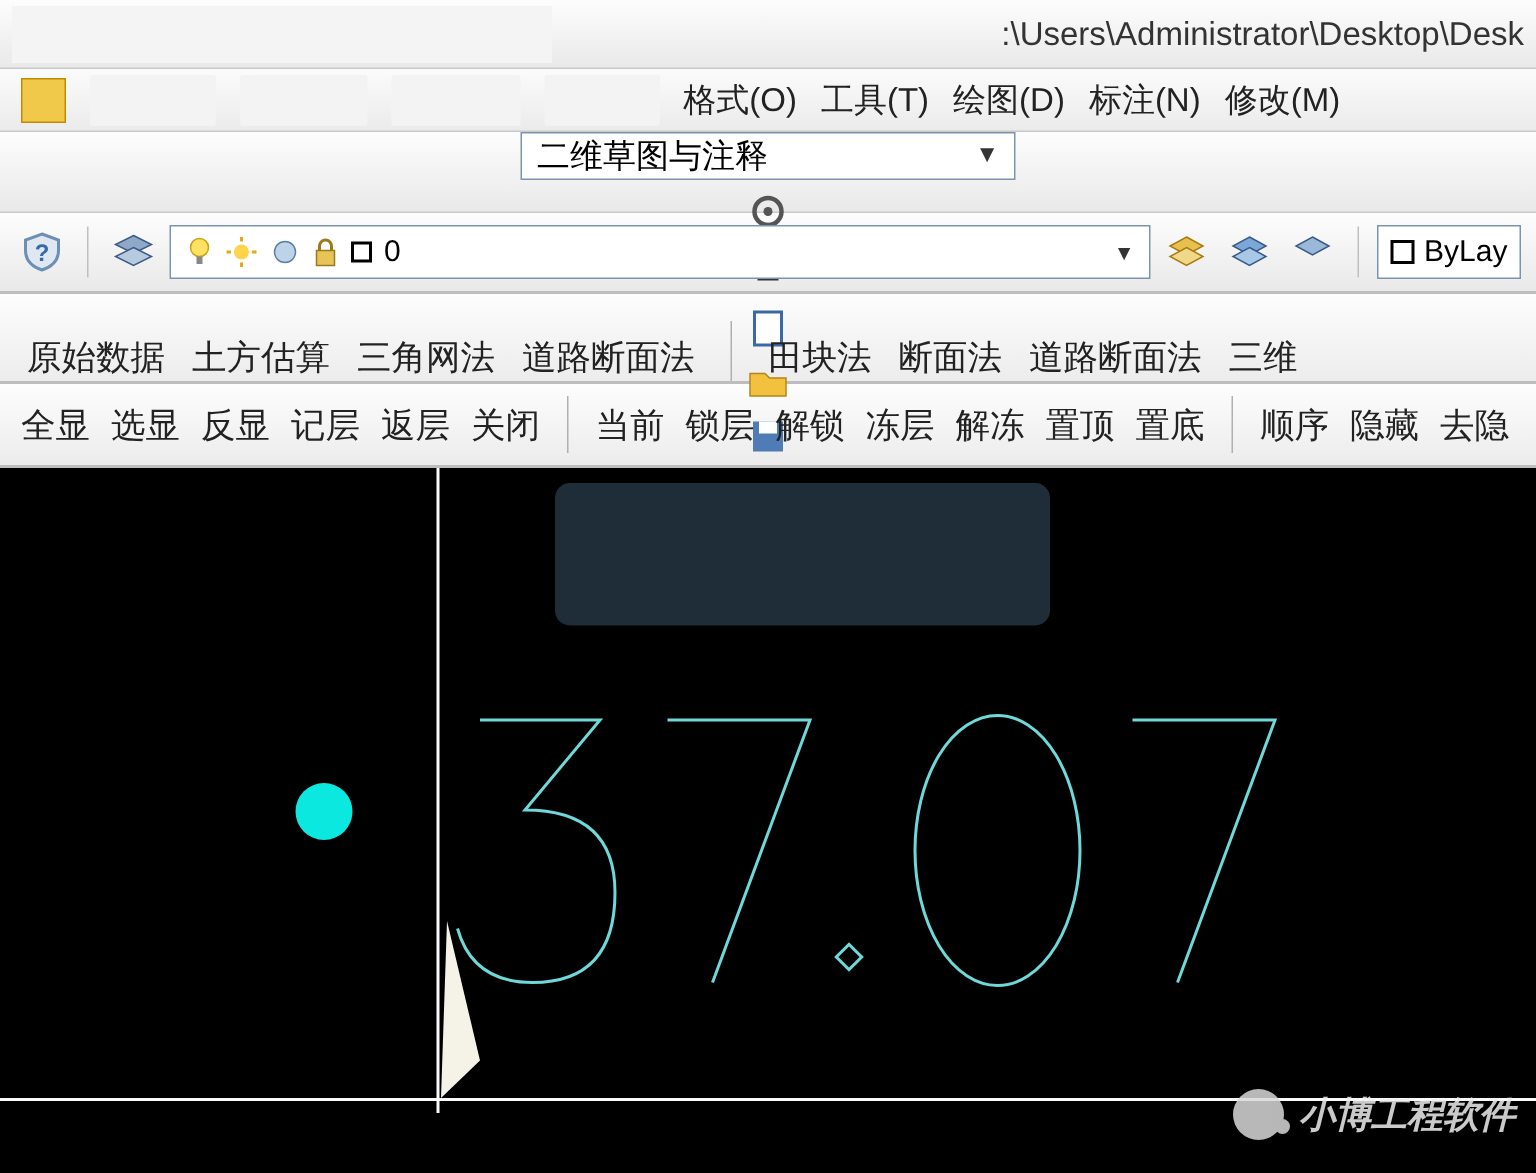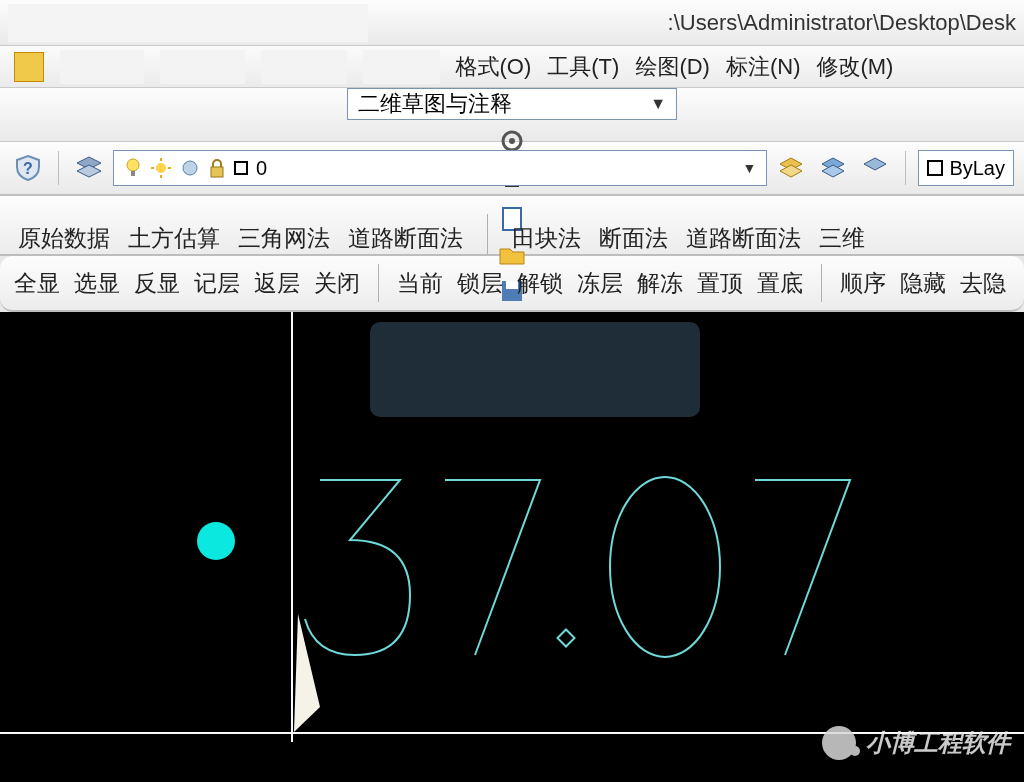--- a/index.html
+++ b/index.html
@@ -79,21 +79,21 @@
     white-space: nowrap; overflow:hidden;
   }
   .tabstrip .sep2 { width:1px; height:40px; background:#b0b0b0; margin:0 6px; }
   .tab-item { cursor: default; }
   .tabstrip2 {
     height: 56px;
     background: linear-gradient(#fdfdfd, #ececec);
     display:flex; align-items:center; gap: 14px;
     padding: 0 14px; font-size: 23px; color:#222;
     border-bottom: 2px solid #bdbdbd;
-    white-space: nowrap; overflow:hidden;border-radius:13px;
+    white-space: nowrap; overflow:hidden;
   }
   .tabstrip2 .sep2 { width:1px; height:38px; background:#b0b0b0; margin:0 4px; }
   .canvas {
     position: relative; width: 1024px; height: 470px;
     background: #000;
   }
   .cross-v { position:absolute; left:291px; top:0; width:2px; height:430px; background:#fafafa; }
   .cross-h { position:absolute; left:0; top:420px; width:1024px; height:2px; background:#fafafa; }
   .mask { position:absolute; left:370px; top:10px; width:330px; height:95px; background:#1f2d39; border-radius:10px;}
   .marker { position:absolute; left:197px; top:210px; width:38px; height:38px; background:#0ae8e0; border-radius:50%; }

